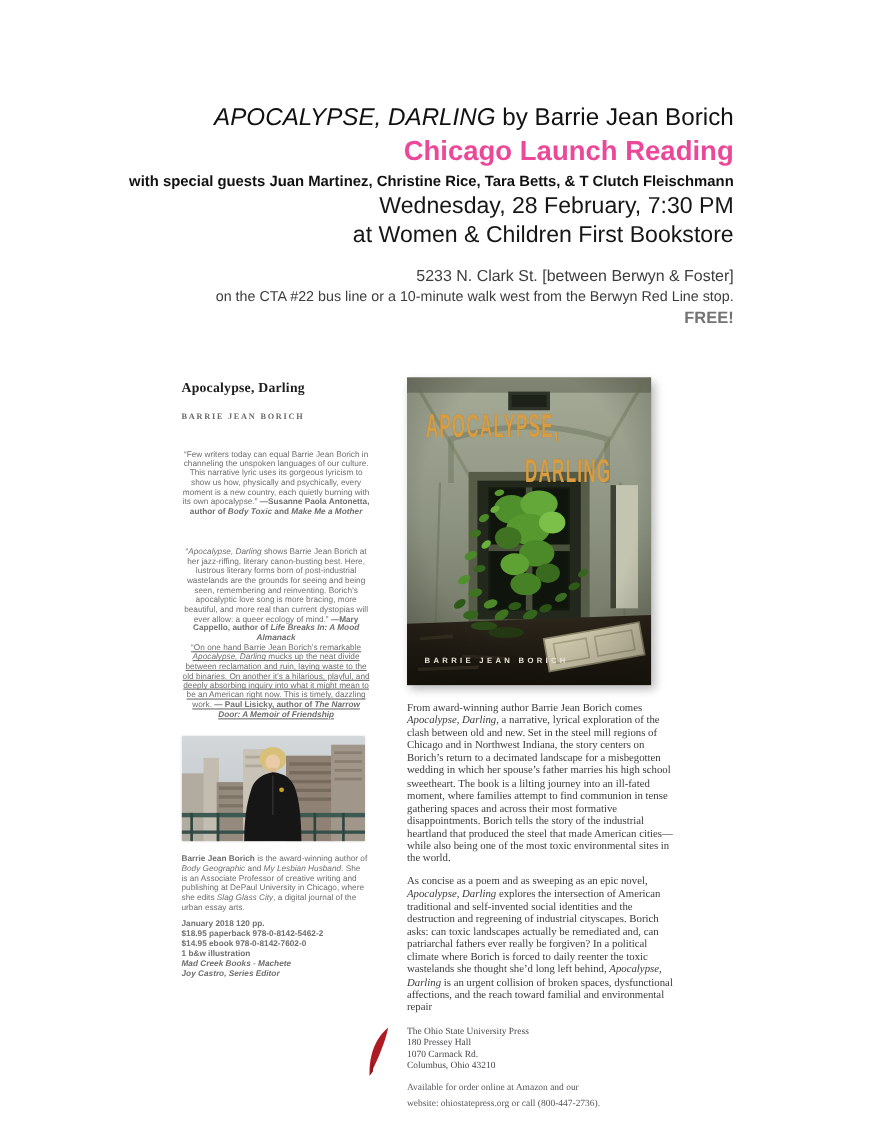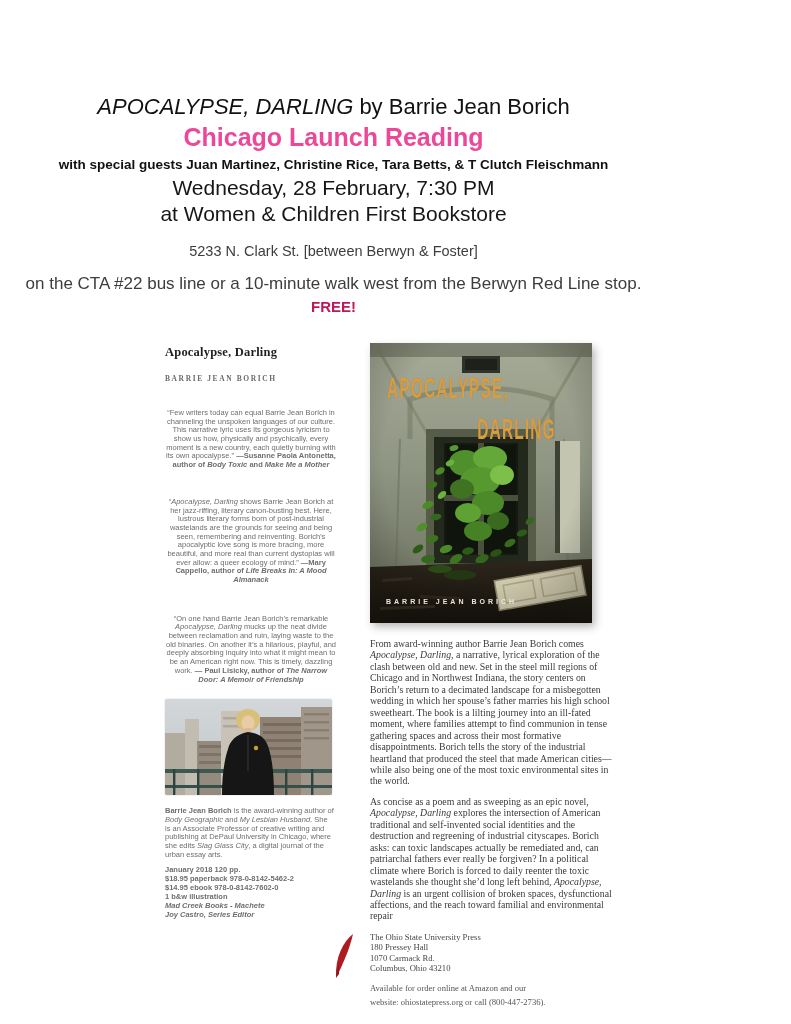--- a/index.html
+++ b/index.html
@@ -5,41 +5,41 @@
   html,body{margin:0;padding:0;background:#ffffff;}
   #page{
     position:relative;
     width:791px;height:1024px;
     background:#ffffff;
     font-family:"Liberation Sans",sans-serif;
     color:#1a1a1a;
     overflow:hidden;
   }
   
-  .hdr{position:absolute;top:94px;left:0;width:667px;text-align:center;line-height:1.18;}
+  .hdr{position:absolute;top:94px;left:0;width:667px;text-align:right;line-height:1.18;}
   .hdr-title{font-size:22px;color:#111;}
   .hdr-title .it{font-style:italic;}
   .hdr-sub{font-size:25px;font-weight:bold;color:#ec4899;margin-top:3px;}
   .hdr-guests{font-size:13.5px;font-weight:bold;color:#111;margin-top:5px;}
   .hdr-date{font-size:21px;color:#161616;margin-top:3px;}
   .hdr-venue{font-size:21px;color:#161616;margin-top:1px;}
   .hdr-addr{font-size:14.5px;color:#3d3d3d;margin-top:16px;}
-  .hdr-transit{font-size:17px;color:#3d3d3d;margin-top:14px;}
-  .hdr-free{font-size:15px;font-weight:bold;color:#be185d;margin-top:4px;}
+  .hdr-transit{font-size:13px;color:#3d3d3d;margin-top:2px;}
+  .hdr-free{font-size:15px;font-weight:bold;color:#737373;margin-top:4px;}
   
   #main{position:absolute;left:165px;top:345px;width:465px;}
   .colL{position:absolute;left:0;top:0;width:172px;}
   .colR{position:absolute;left:205px;top:-2px;width:242px;}
   
   .book-head{font-family:"Liberation Serif",serif;font-weight:bold;font-size:12.5px;color:#1e1e1e;letter-spacing:.2px;}
   .book-author{margin-top:14px;font-family:"Liberation Serif",serif;font-size:7.5px;font-weight:600;letter-spacing:1.6px;color:#6b6b6b;text-transform:uppercase;}
   .quote{font-size:7.5px;line-height:1.16;color:#6e6e6e;text-align:center;}
   .q1{margin-top:26px;}
   .q2{margin-top:28px;}
-  .q3{margin-top:30px;}
+  .q3{text-decoration:underline;}
   .photo-wrap{margin-top:15px;width:167px;height:96px;border-radius:2px;overflow:hidden;box-shadow:0 0 0 1px rgba(0,0,0,.05);}
   .bio{margin-top:12px;font-size:7.5px;line-height:1.16;color:#6e6e6e;width:170px;}
   .pub{margin-top:7px;font-size:7.5px;font-weight:bold;line-height:1.18;color:#6e6e6e;white-space:pre-line;}
   
   .cover{
     position:relative;width:222px;height:280px;
     box-shadow:3px 4px 8px rgba(0,0,0,.28);
     overflow:hidden;background:#8f9584;
   }
   .cover-title{position:absolute;left:17px;top:30px;font-weight:bold;font-size:30px;line-height:1;color:#d99c3e;letter-spacing:2px;transform:scaleX(.52);transform-origin:left top;white-space:nowrap;text-shadow:0 0 1px rgba(60,40,0,.25);}

